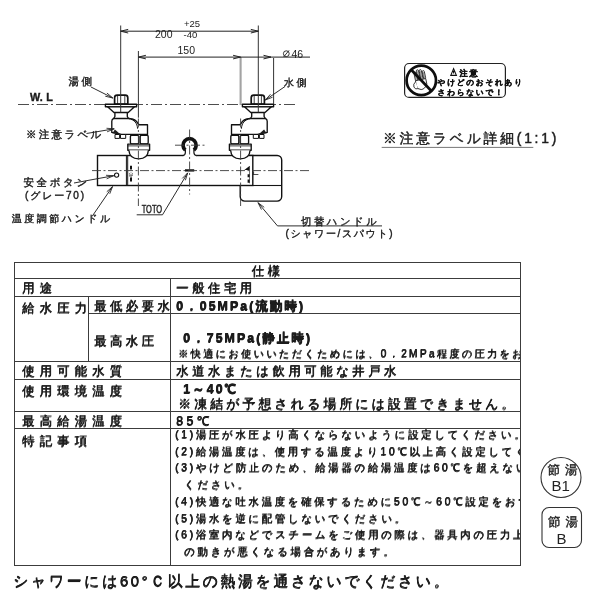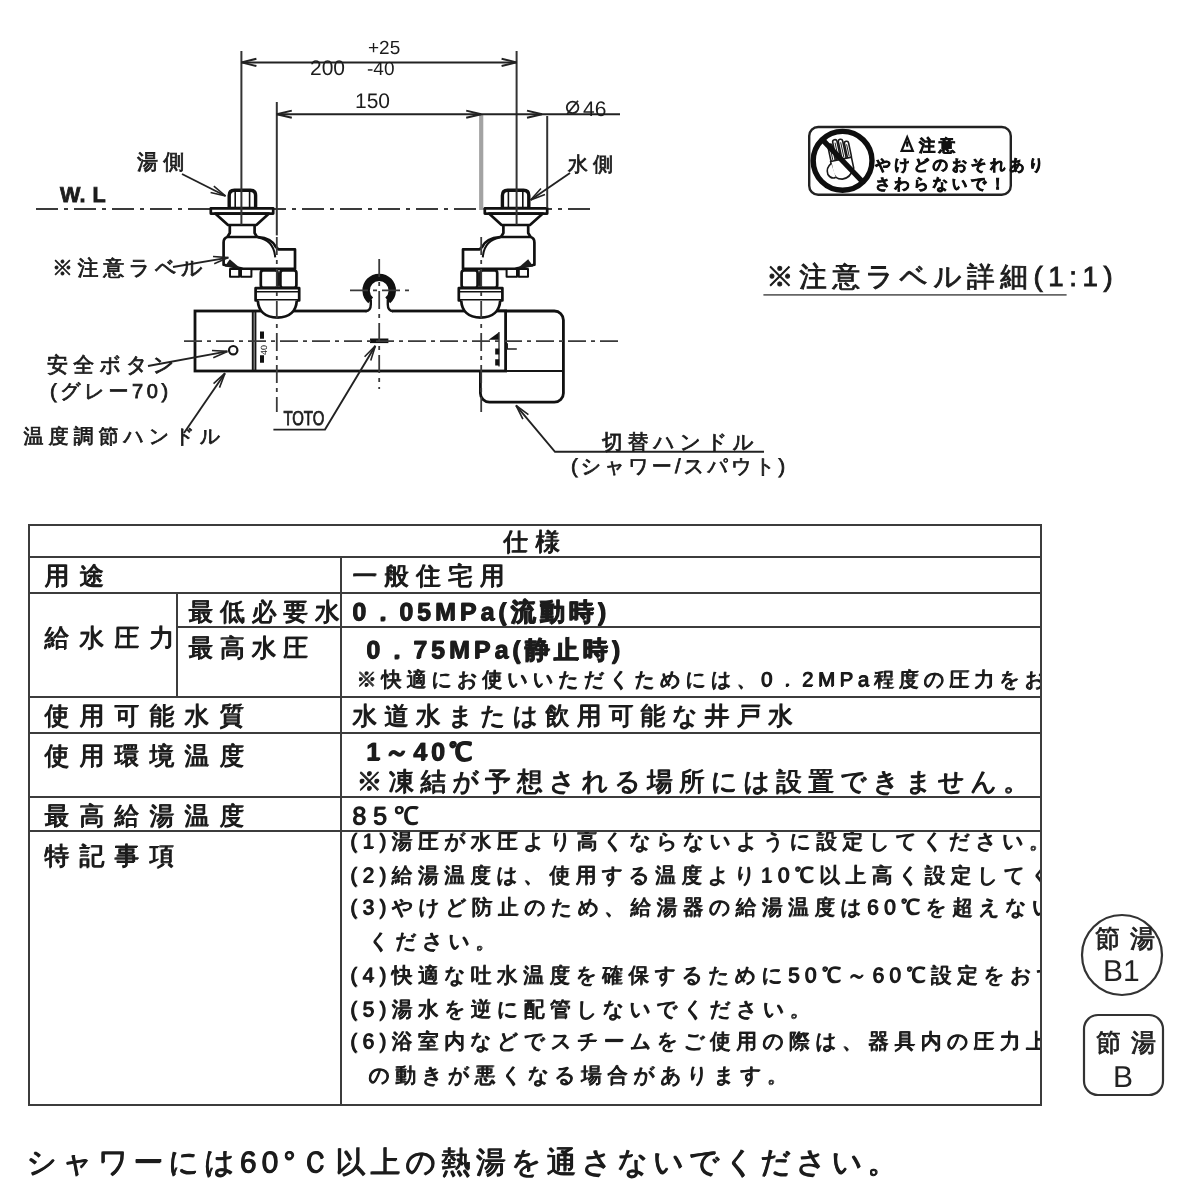--- a/index.html
+++ b/index.html
@@ -165,27 +165,27 @@
     </colgroup>
 <tbody>
       <tr style="height:15px">
         <td colspan="3" style="text-align:center;padding:1px 0 0 0;letter-spacing:3.6px">仕様</td>
       </tr>
 <tr style="height:17.5px">
         <td colspan="2" class="j">用途</td>
         <td class="v">一般住宅用</td>
       </tr>
 <tr style="height:17px">
-        <td rowspan="2" class="j" style="vertical-align:top;padding-top:15px">給水圧力</td>
+        <td rowspan="2" class="j" style="vertical-align:top;padding-top:4px">給水圧力</td>
         <td class="k">最低必要水圧</td>
         <td class="v2">0．05MPa(流動時)</td>
       </tr>
 <tr style="height:35.5px">
-        <td class="k" style="vertical-align:top;padding-top:3px">最高水圧</td>
-        <td style="vertical-align:top;padding-top:3px">
+        <td class="k" style="vertical-align:top;padding-top:20px">最高水圧</td>
+        <td style="vertical-align:top;padding-top:16px">
           <div class="v2" style="line-height:17px">0．75MPa(静止時)</div>
           <div style="font-size:10.2px;letter-spacing:2.3px;line-height:14.5px">※快適にお使いいただくためには、0．2MPa程度の圧力をおすすめします。</div>
         </td>
       </tr>
 <tr style="height:17.5px">
         <td colspan="2" class="j">使用可能水質</td>
         <td class="v">水道水または飲用可能な井戸水</td>
       </tr>
 <tr style="height:31.5px">
         <td colspan="2" class="j" style="vertical-align:top;padding-top:4px">使用環境温度</td>

